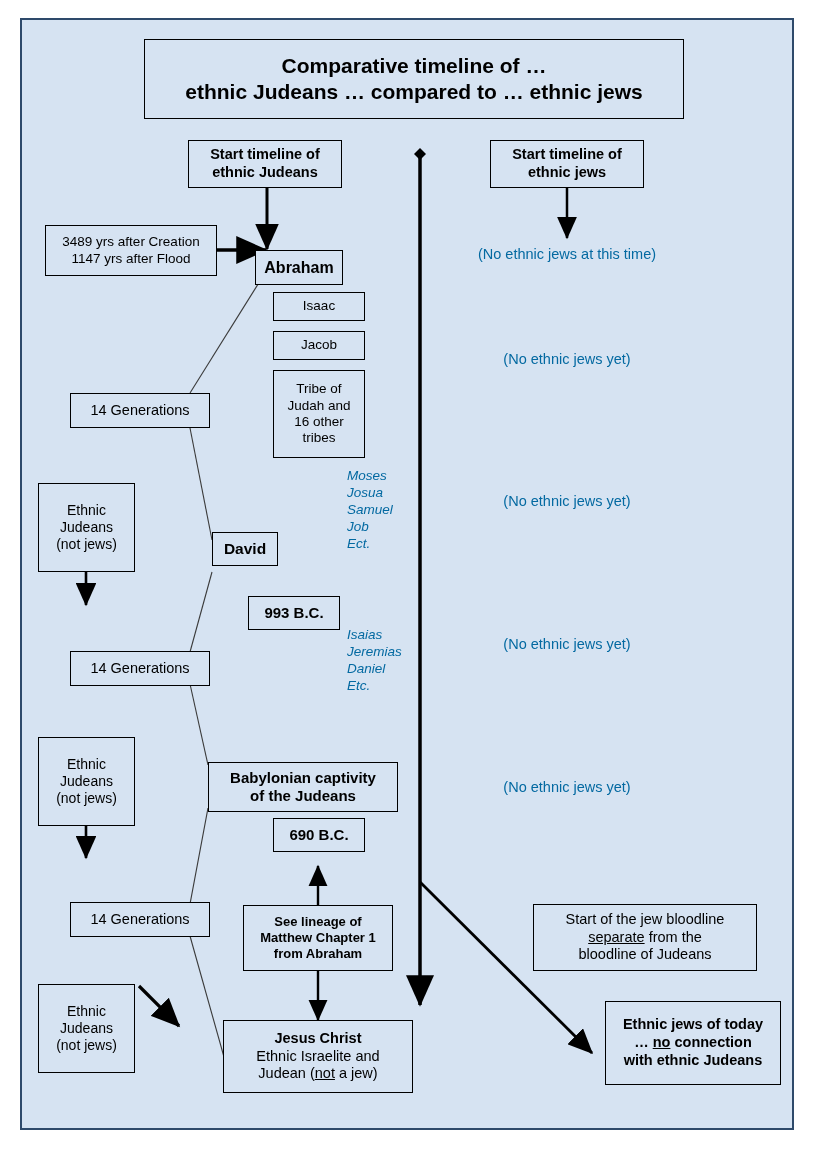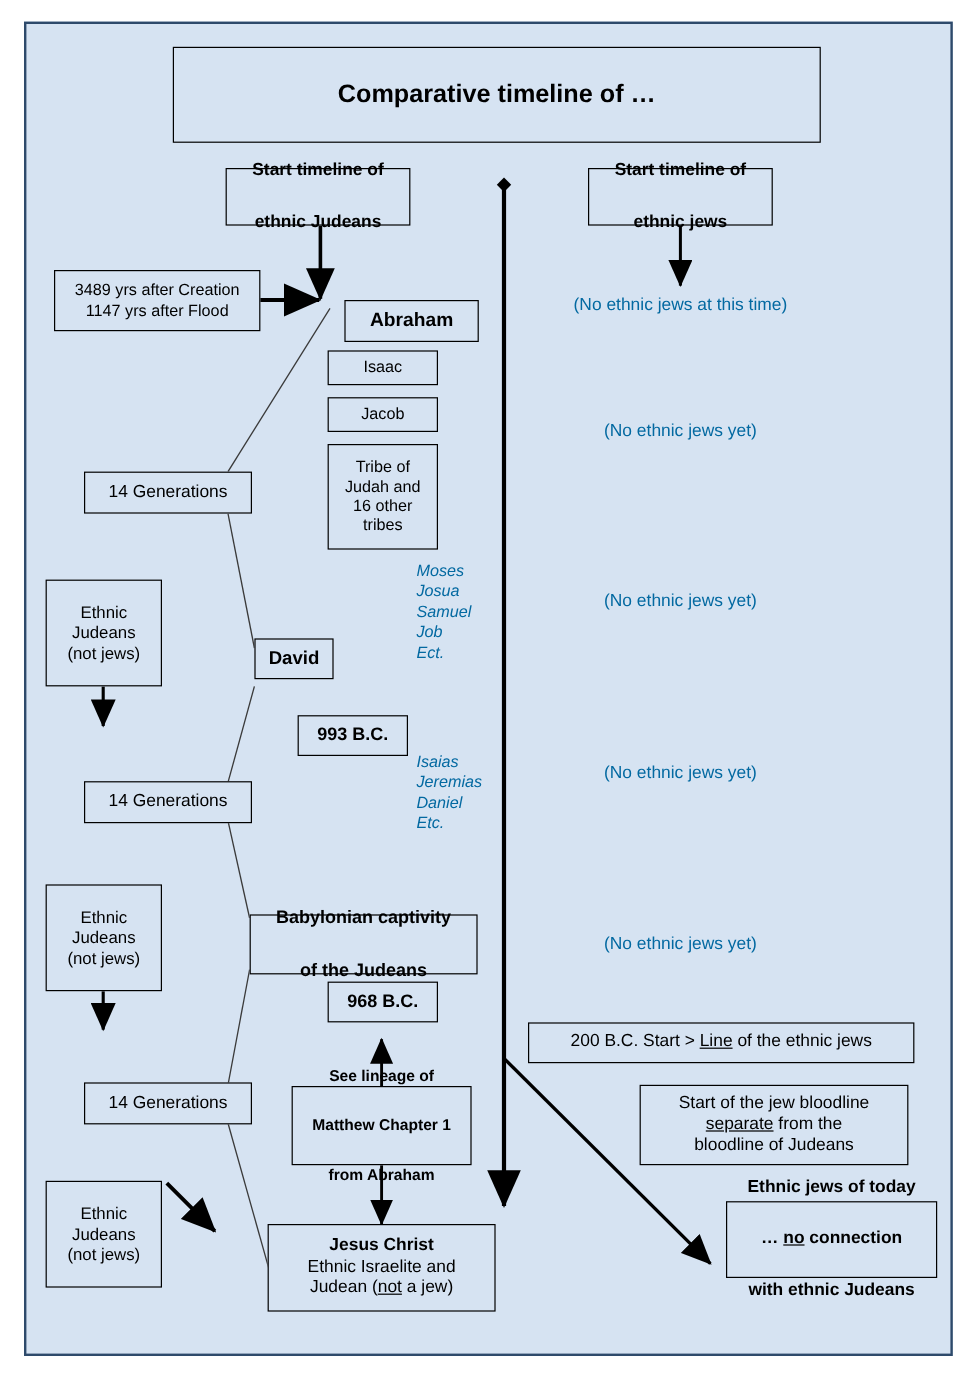--- a/index.html
+++ b/index.html
@@ -32,21 +32,21 @@
     background: #d6e3f2;
     border: 1.5px solid #000000;
     display: flex;
     flex-direction: column;
     align-items: center;
     justify-content: center;
     text-align: center;
     color: #000000;
     line-height: 1.22;
   }
-  .box.bold { font-weight: bold; gap: 25px; }
+  .box.bold { font-weight: bold; }
   .plain {
     position: absolute;
     box-sizing: border-box;
     text-align: center;
     color: #0369a1;
     line-height: 1.25;
   }
   .plain.left { text-align: left; font-style: italic; }
   u { text-decoration: underline; }
 
@@ -96,33 +96,34 @@
     <line x1="117" y1="966" x2="157" y2="1006" stroke="#000" stroke-width="3.2" marker-end="url(#ah)"></line>
 
     <line x1="296" y1="886" x2="296" y2="846" stroke="#000" stroke-width="2.4" marker-end="url(#ah)"></line>
     <line x1="296" y1="951" x2="296" y2="1000" stroke="#000" stroke-width="2.4" marker-end="url(#ah)"></line>
 
     <line x1="398" y1="862" x2="570" y2="1033" stroke="#000" stroke-width="2.8" marker-end="url(#ah)"></line>
   </svg>
 
   <div class="box bold" style="left:122px; top:19px; width:540px; height:80px; font-size:21px;">
     <div>Comparative timeline of …</div>
+    <div>ethnic Judeans … compared to … ethnic jews</div>
   </div>
 
   <div class="box bold" style="left:166px; top:120px; width:154px; height:48px; font-size:14.5px;">
     <div>Start timeline of</div>
     <div>ethnic Judeans</div>
   </div>
 
   <div class="box" style="left:23px; top:205px; width:172px; height:51px; font-size:13.5px;">
     <div>3489 yrs after Creation</div>
     <div>1147 yrs after Flood</div>
   </div>
 
-  <div class="box bold" style="left:265px; top:230px; width:112px; height:35px; font-size:16px;">
+  <div class="box bold" style="left:233px; top:230px; width:88px; height:35px; font-size:16px;">
     <span>Abraham</span>
   </div>
 
   <div class="box" style="left:251px; top:272px; width:92px; height:29px; font-size:13.5px;">
     <span>Isaac</span>
   </div>
 
   <div class="box" style="left:251px; top:311px; width:92px; height:29px; font-size:13.5px;">
     <span>Jacob</span>
   </div>
@@ -176,21 +177,21 @@
     <div>Judeans</div>
     <div>(not jews)</div>
   </div>
 
   <div class="box bold" style="left:186px; top:742px; width:190px; height:50px; font-size:15px;">
     <div>Babylonian captivity</div>
     <div>of the Judeans</div>
   </div>
 
   <div class="box bold" style="left:251px; top:798px; width:92px; height:34px; font-size:15px;">
-    <span>968 B.C.</span>
+    <span>690 B.C.</span>
   </div>
 
   <div class="box" style="left:48px; top:882px; width:140px; height:35px; font-size:14.5px;">
     <span>14 Generations</span>
   </div>
 
   <div class="box bold" style="left:221px; top:885px; width:150px; height:66px; font-size:13px;">
     <div>See lineage of</div>
     <div>Matthew Chapter 1</div>
     <div>from Abraham</div>
@@ -216,29 +217,26 @@
   <div class="plain" style="left:430px; top:225px; width:230px; font-size:14.5px;">(No ethnic jews at this time)</div>
 
   <div class="plain" style="left:430px; top:330px; width:230px; font-size:14.5px;">(No ethnic jews yet)</div>
 
   <div class="plain" style="left:430px; top:472px; width:230px; font-size:14.5px;">(No ethnic jews yet)</div>
 
   <div class="plain" style="left:430px; top:615px; width:230px; font-size:14.5px;">(No ethnic jews yet)</div>
 
   <div class="plain" style="left:430px; top:758px; width:230px; font-size:14.5px;">(No ethnic jews yet)</div>
 
-  <div class="box" style="left:418px; top:832px; width:322px; height:34px; font-size:14.5px;">
-    <div><span>200 B.C.  Start &gt; </span><u>Line</u><span> of the ethnic jews</span></div>
-  </div>
 
   <div class="box" style="left:511px; top:884px; width:224px; height:67px; font-size:14.5px;">
     <div>Start of the jew bloodline</div>
     <div><u>separate</u><span> from the</span></div>
     <div>bloodline of Judeans</div>
   </div>
 
-  <div class="box bold" style="left:583px; top:981px; width:176px; height:64px; font-size:14.5px;">
+  <div class="box bold" style="left:583px; top:981px; width:176px; height:84px; font-size:14.5px;">
     <div>Ethnic jews of today</div>
     <div><span>… </span><u>no</u><span> connection</span></div>
     <div>with ethnic Judeans</div>
   </div>
 
 </div>
 
 </body></html>

